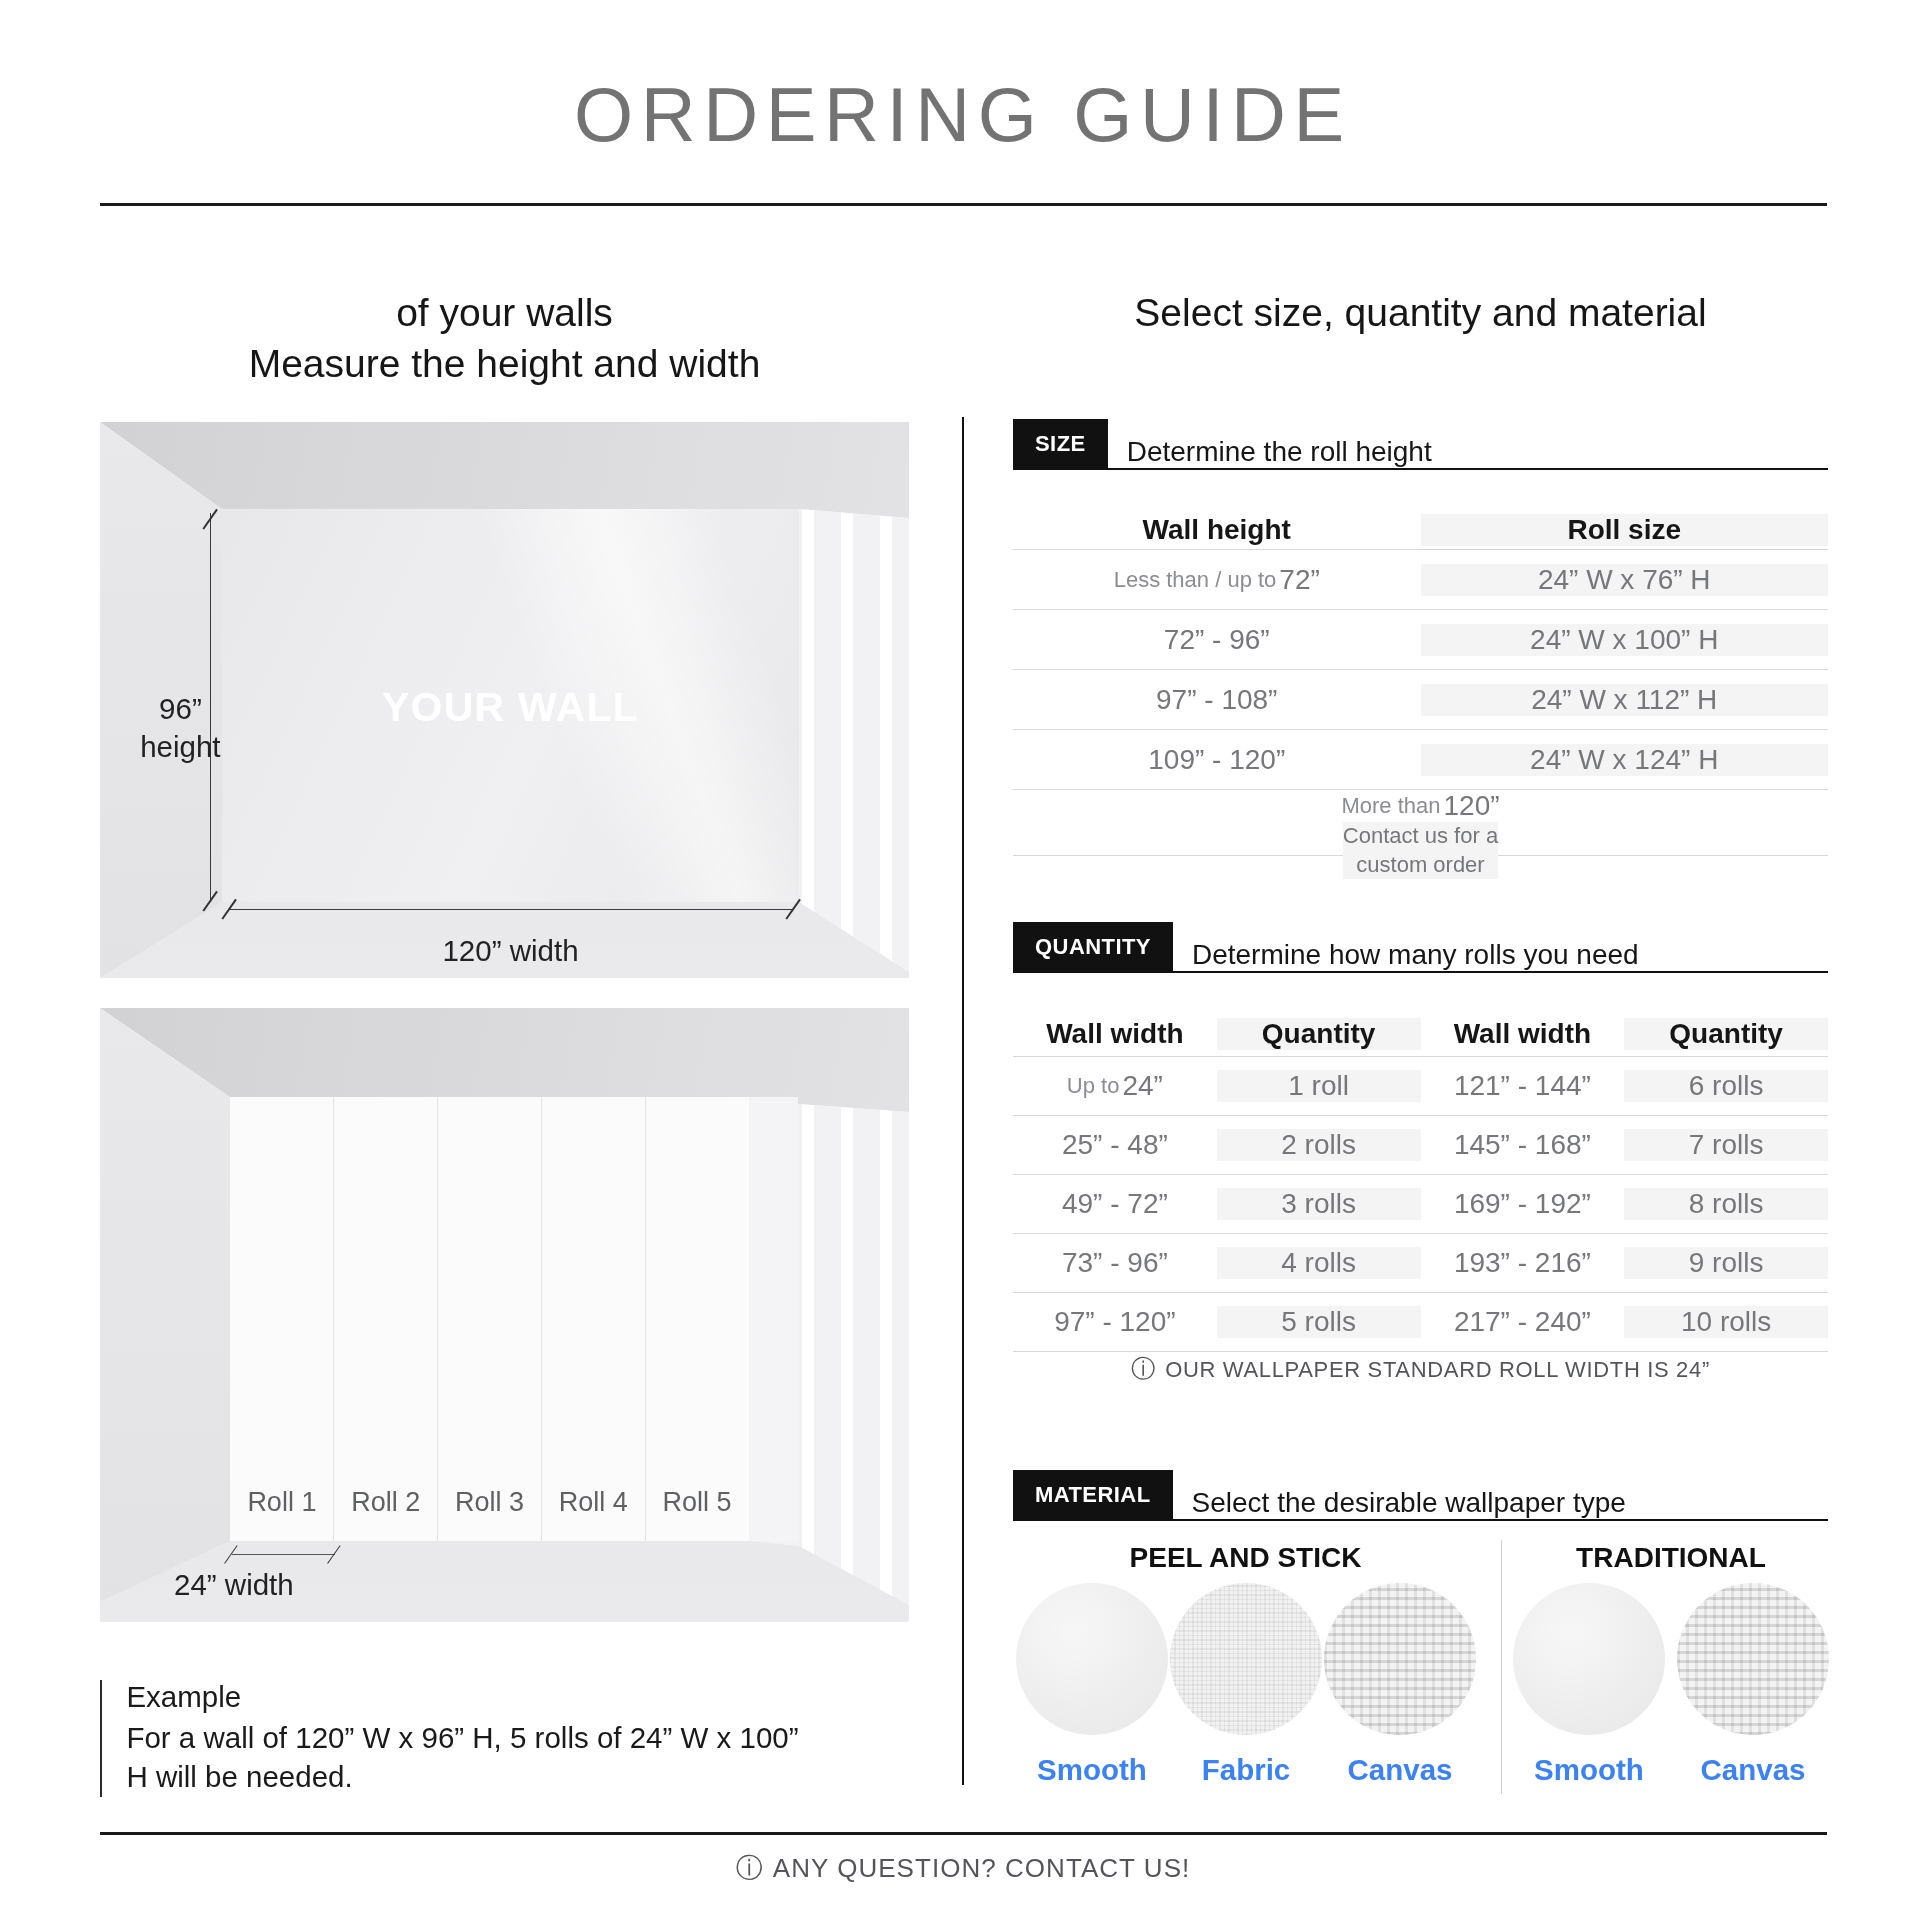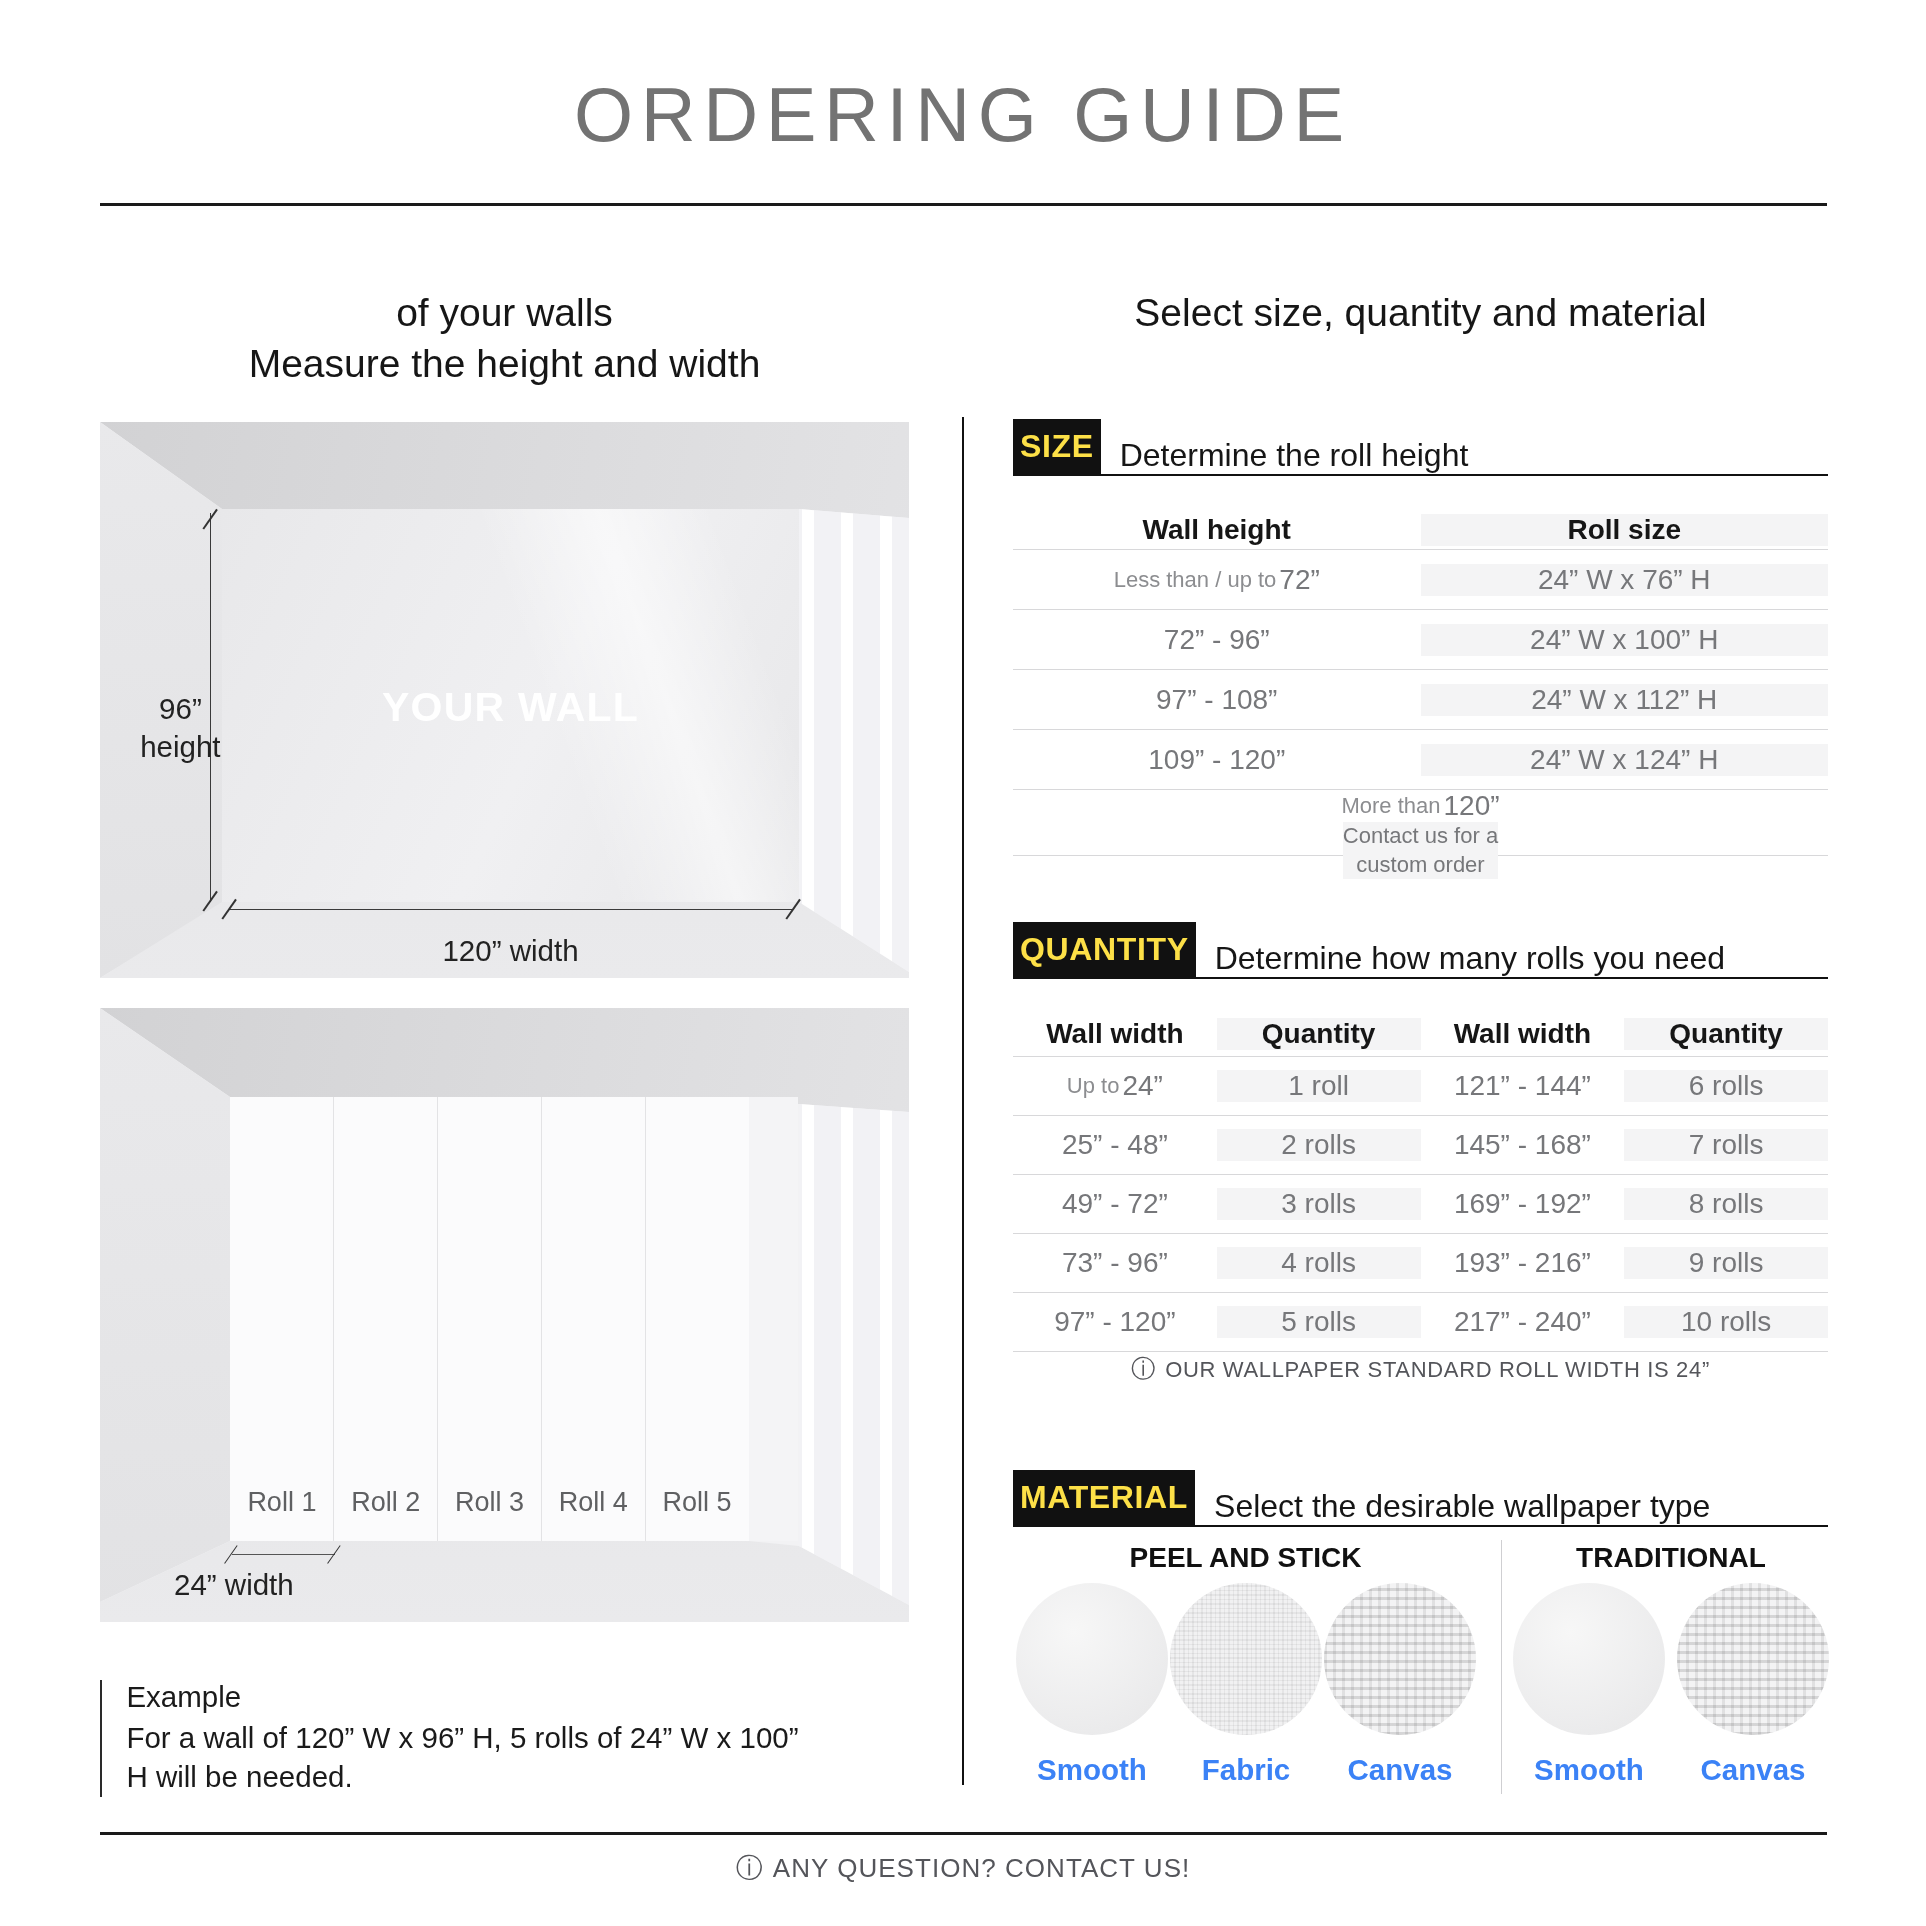--- a/index.html
+++ b/index.html
@@ -69,22 +69,22 @@
   .r2-dtick-r{left:223px;top:546px;transform:rotate(-55deg);width:22px;height:1.3px;}
   .r2-wlabel{left:74px;top:560px;width:218px;font-size:29.5px;color:#222;}
 
   
   .example{left:100px;top:1680px;width:758px;border-left:2.6px solid #2a2a2a;padding-left:24.4px;box-sizing:border-box;}
   .example .ex-title{font-size:29.5px;margin-bottom:5.1px;}
   .example .ex-body{font-size:29.5px;line-height:1.32;width:693px;}
 
   
   .sec-header{left:1013px;width:815px;border-bottom:2.6px solid #111;display:flex;align-items:stretch;gap:19px;box-sizing:border-box;}
-  .badge{background:#111;color:#fde047;font-weight:bold;font-size:32px;letter-spacing:.02em;padding:9px 7px;display:flex;align-items:center;}
-  .sec-title{font-size:32px;display:flex;align-items:center;color:#161616;margin-top:17px;}
+  .badge{background:#111;color:#ffffff;font-weight:bold;font-size:22px;letter-spacing:.02em;padding:9px 22px;display:flex;align-items:center;}
+  .sec-title{font-size:28px;display:flex;align-items:center;color:#161616;margin-top:17px;}
   #size-header{top:419px;}
   #qty-header{top:922px;}
   #mat-header{top:1470px;}
 
   .tbl{left:1013px;width:815px;}
   #size-table{top:510px;}
   #qty-table{top:1002px;}
   .trow{display:flex;border-bottom:1.3px solid #d8d8da;align-items:center;}
   .cell{flex:1;display:flex;align-items:center;justify-content:center;text-align:center;}
   .hcell{font-size:28px;font-weight:bold;color:#161616;}

